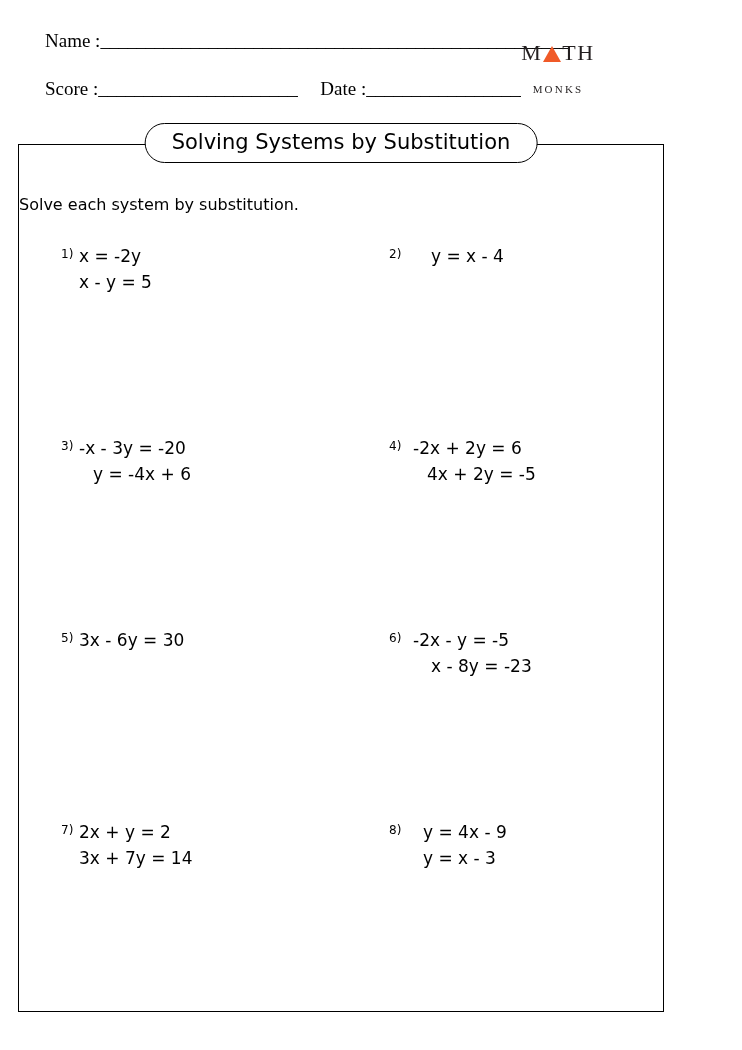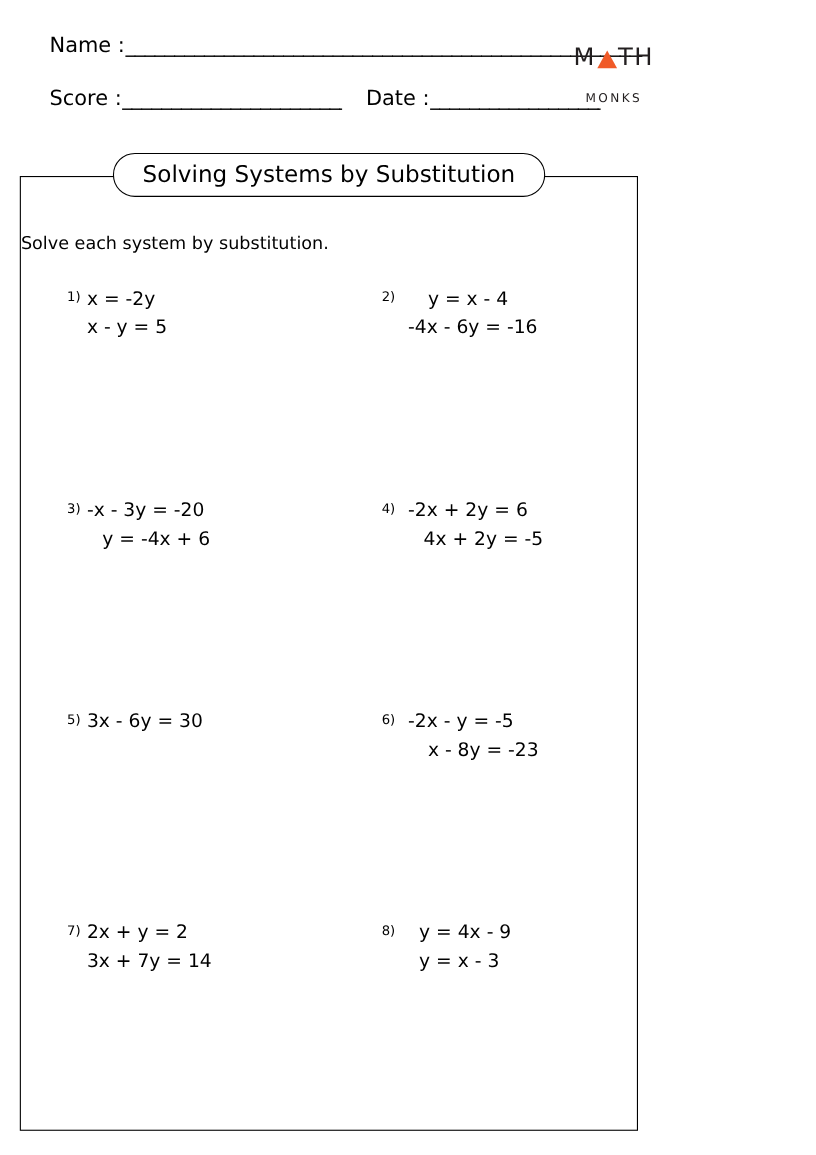--- a/index.html
+++ b/index.html
@@ -16,20 +16,21 @@
     overflow: hidden;
   }
 
   
   .header {
     position: absolute;
     top: 0;
     left: 0;
     width: 648px;
     height: 130px;
+    font-family: Liberation Serif, serif;
   }
   .name-row {
     position: absolute;
     left: 45px;
     top: 30px;
     display: flex;
     align-items: baseline;
     font-size: 19px;
   }
   .score-row {
@@ -91,22 +92,22 @@
     font-size: 11px;
     letter-spacing: 2.2px;
     margin-top: 20px;
     color: #231f20;
   }
 
   
   .sheet {
     position: absolute;
     left: 18px;
-    top: 160px;
-    width: 562px;
+    top: 144px;
+    width: 646px;
     height: 868px;
     border: 1.5px solid #000000;
     box-sizing: border-box;
   }
   .title-pill {
     position: absolute;
     left: 50%;
     transform: translateX(-50%);
     top: -22px;
     background: #ffffff;
@@ -203,21 +204,20 @@
       <div class="eqs">
         <div class="eq">x = -2y</div>
         <div class="eq">x - y = 5</div>
       </div>
     </div>
 
     <div class="problem col2">
       <span class="prob-num">2)</span>
       <div class="eqs">
         <div class="eq indent-2">y = x - 4</div>
-        <div class="eq">-4x - 6y = -16</div>
       </div>
     </div>
 
     <div class="problem">
       <span class="prob-num">3)</span>
       <div class="eqs">
         <div class="eq">-x - 3y = -20</div>
         <div class="eq indent-1">y = -4x + 6</div>
       </div>
     </div>

